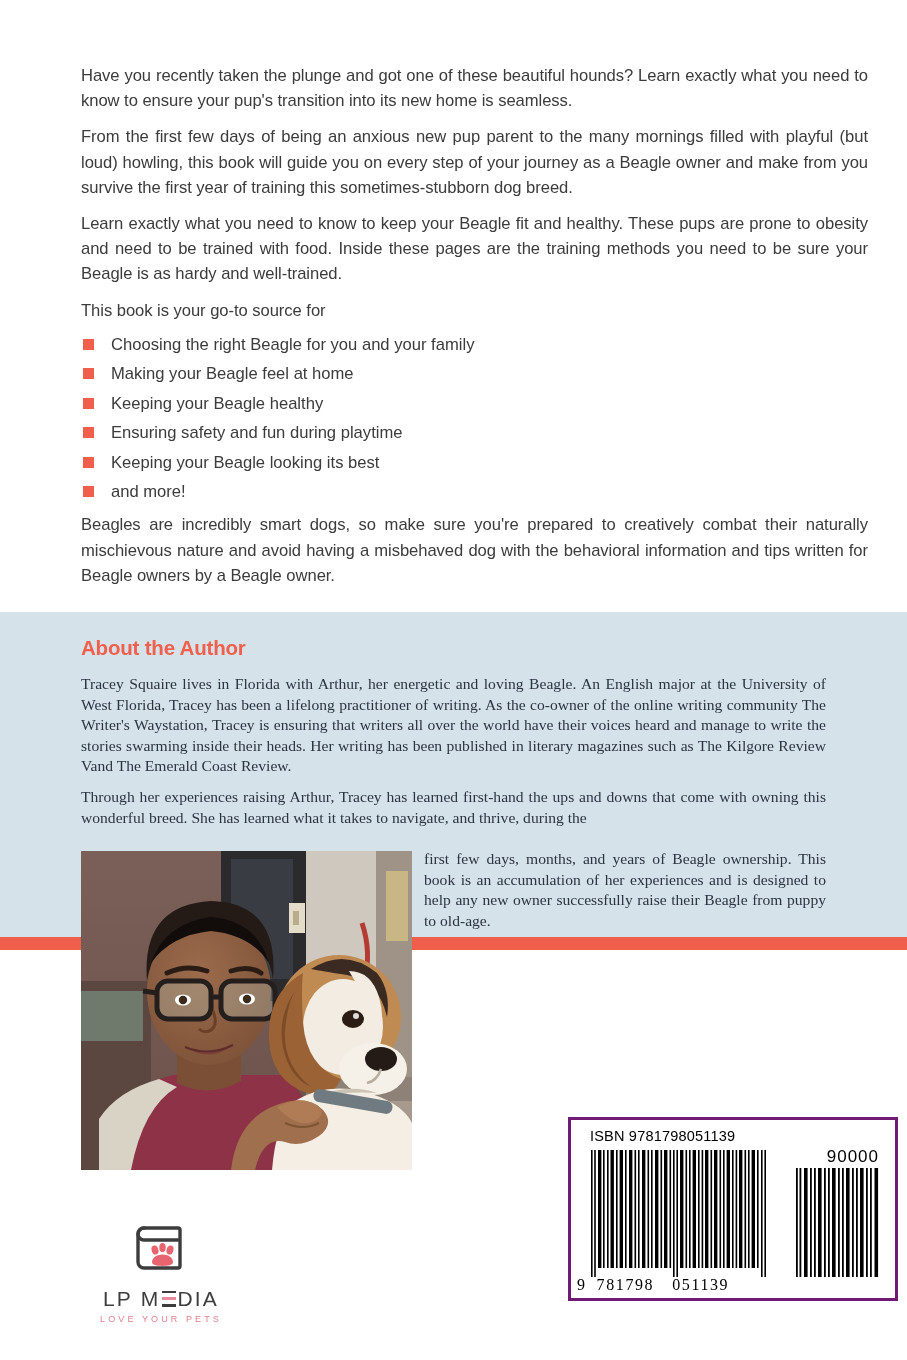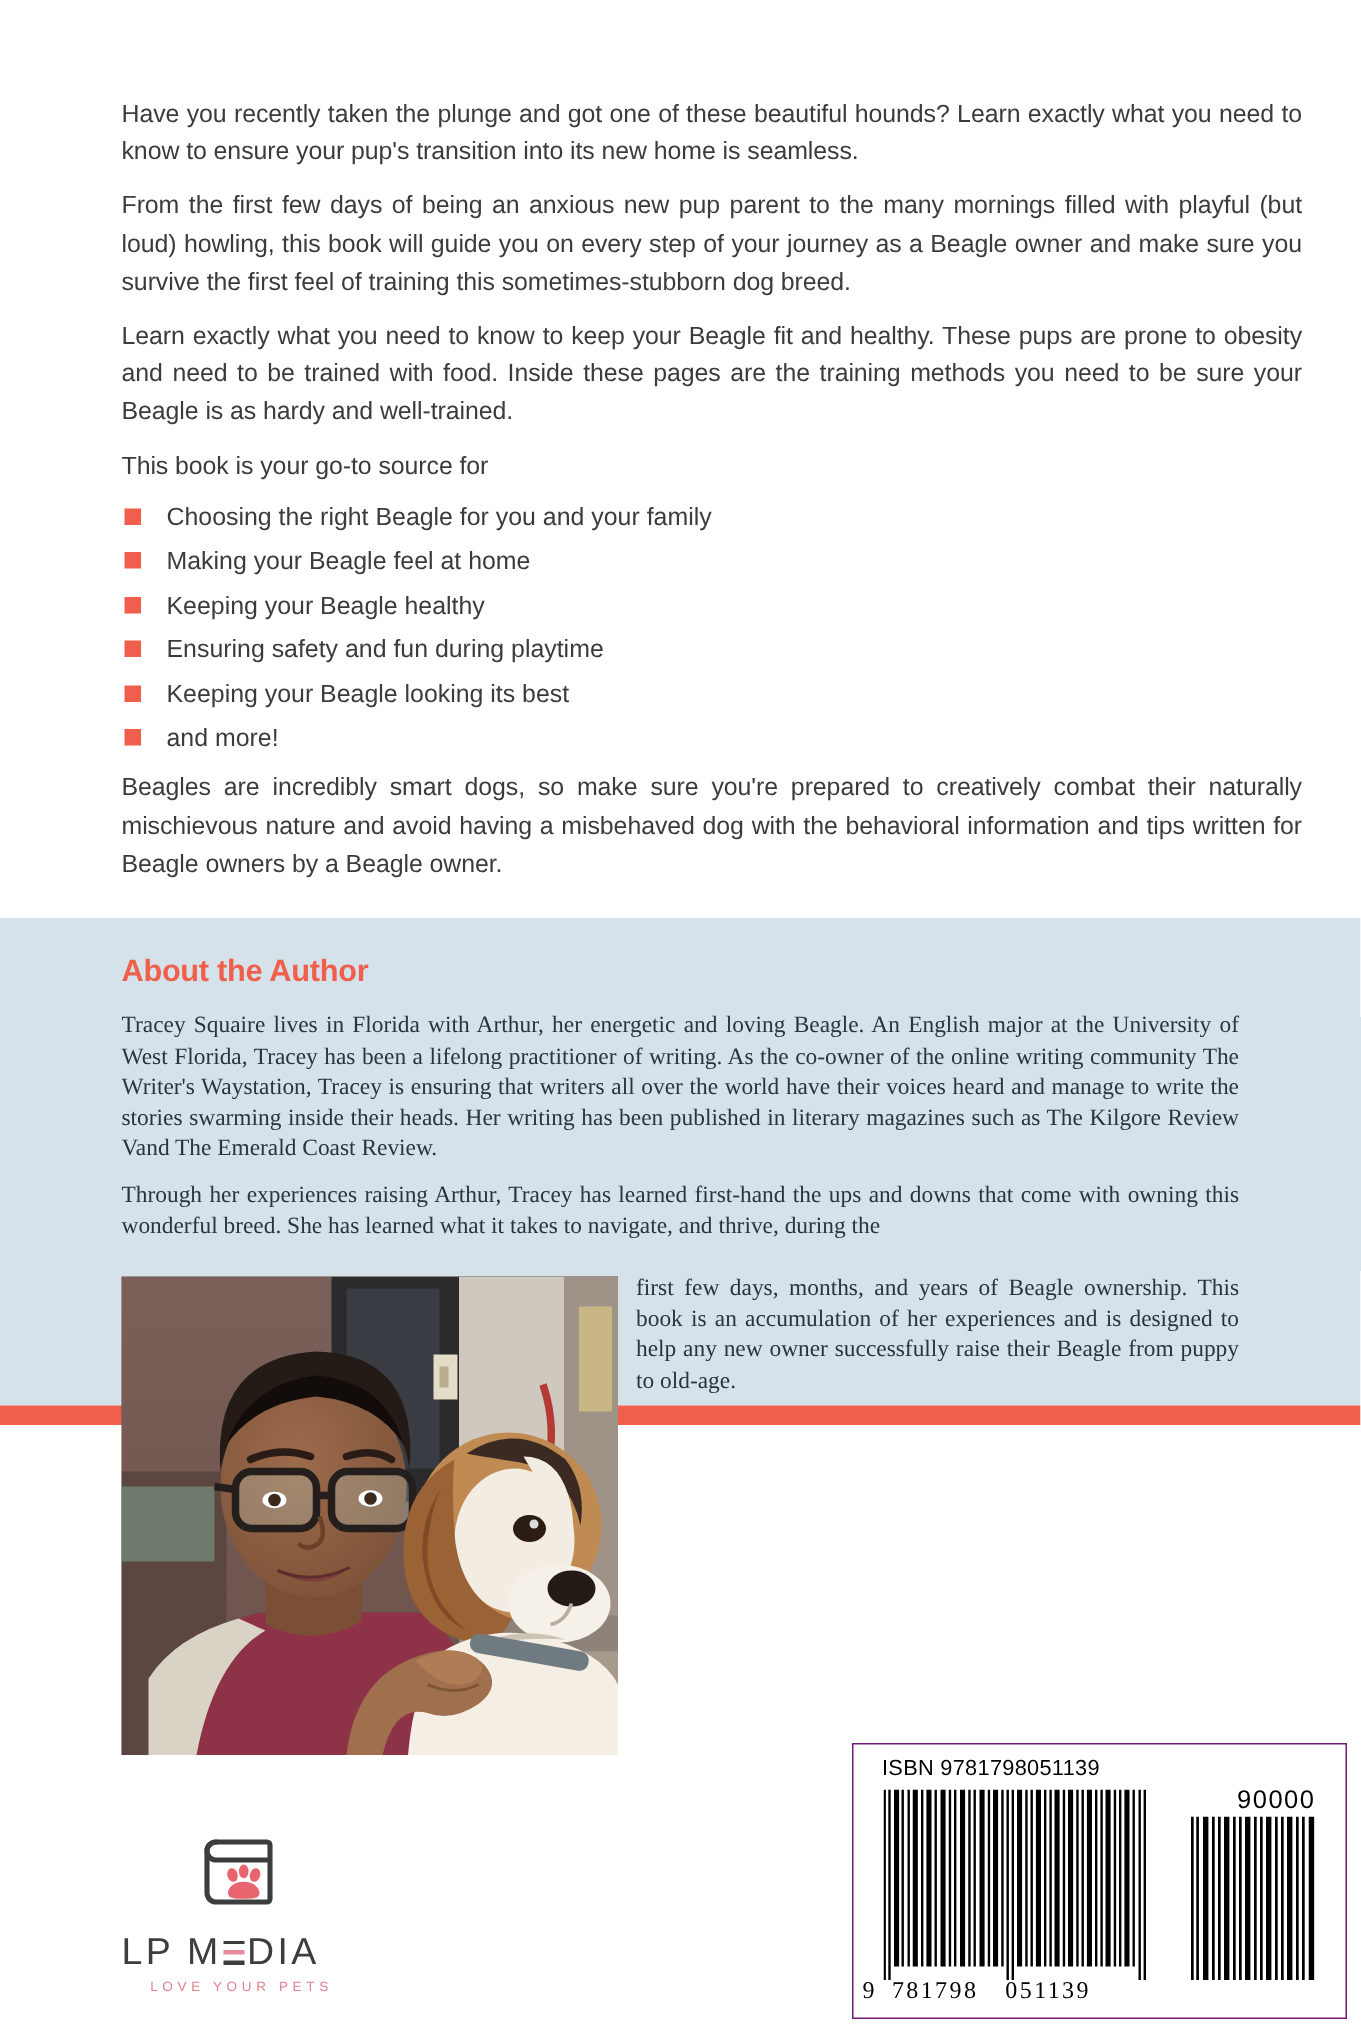--- a/index.html
+++ b/index.html
@@ -128,23 +128,23 @@
 
   
   .logo {
     position: absolute;
     left: 81px;
     top: 1216px;
     width: 160px;
   }
   .logo-mark { margin: 0 auto; width: 62px; }
   .logo-word {
-    text-align: left;
-    font-family: "Liberation Sans", sans-serif;
-    font-size: 25px;
+    text-align: center;
+    font-family: "Liberation Sans", sans-serif;
+    font-size: 21px;
     letter-spacing: 2.2px;
     color: #3d3d3d;
     margin-top: 6px;
     white-space: nowrap;
     line-height: 1;
   }
   .logo-word .e-glyph {
     display: inline-block;
     position: relative;
     width: 14px;
@@ -170,25 +170,25 @@
     letter-spacing: 3.1px;
     color: #e2808f;
     margin-top: 5px;
     white-space: nowrap;
   }
 
   
   .isbn-box {
     position: absolute;
     left: 568px;
-    top: 1162px;
+    top: 1117px;
     width: 330px;
     height: 184px;
     background: #ffffff;
-    border: 1px solid #701a75;
+    border: 3px solid #701a75;
     box-sizing: border-box;
   }
   .isbn-text {
     position: absolute;
     left: 19px;
     top: 8px;
     font-family: "Liberation Sans", sans-serif;
     font-size: 14.5px;
     color: #000;
     letter-spacing: 0.2px;
@@ -230,21 +230,21 @@
     white-space: nowrap;
   }
   .ean-digits .lead { margin-right: 10px; }
   .ean-digits .grp  { margin-right: 18px; }
 </style>
 </head>
 <body>
 
 <section class="blurb">
   <p>Have you recently taken the plunge and got one of these beautiful hounds? Learn exactly what you need to know to ensure your pup's transition into its new home is seamless.</p>
-  <p>From the first few days of being an anxious new pup parent to the many mornings filled with playful (but loud) howling, this book will guide you on every step of your journey as a Beagle owner and make sure you survive the first feel of training this sometimes-stubborn dog breed.</p>
+  <p>From the first few days of being an anxious new pup parent to the many mornings filled with playful (but loud) howling, this book will guide you on every step of your journey as a Beagle owner and make from you survive the first year of training this sometimes-stubborn dog breed.</p>
   <p>Learn exactly what you need to know to keep your Beagle fit and healthy. These pups are prone to obesity and need to be trained with food. Inside these pages are the training methods you need to be sure your Beagle is as hardy and well-trained.</p>
   <p class="nojust">This book is your go-to source for</p>
 
   <ul class="bullets">
     <li>
       <span class="sq"></span>
       <span>Choosing the right Beagle for you and your family</span>
     </li>
     <li>
       <span class="sq"></span>

